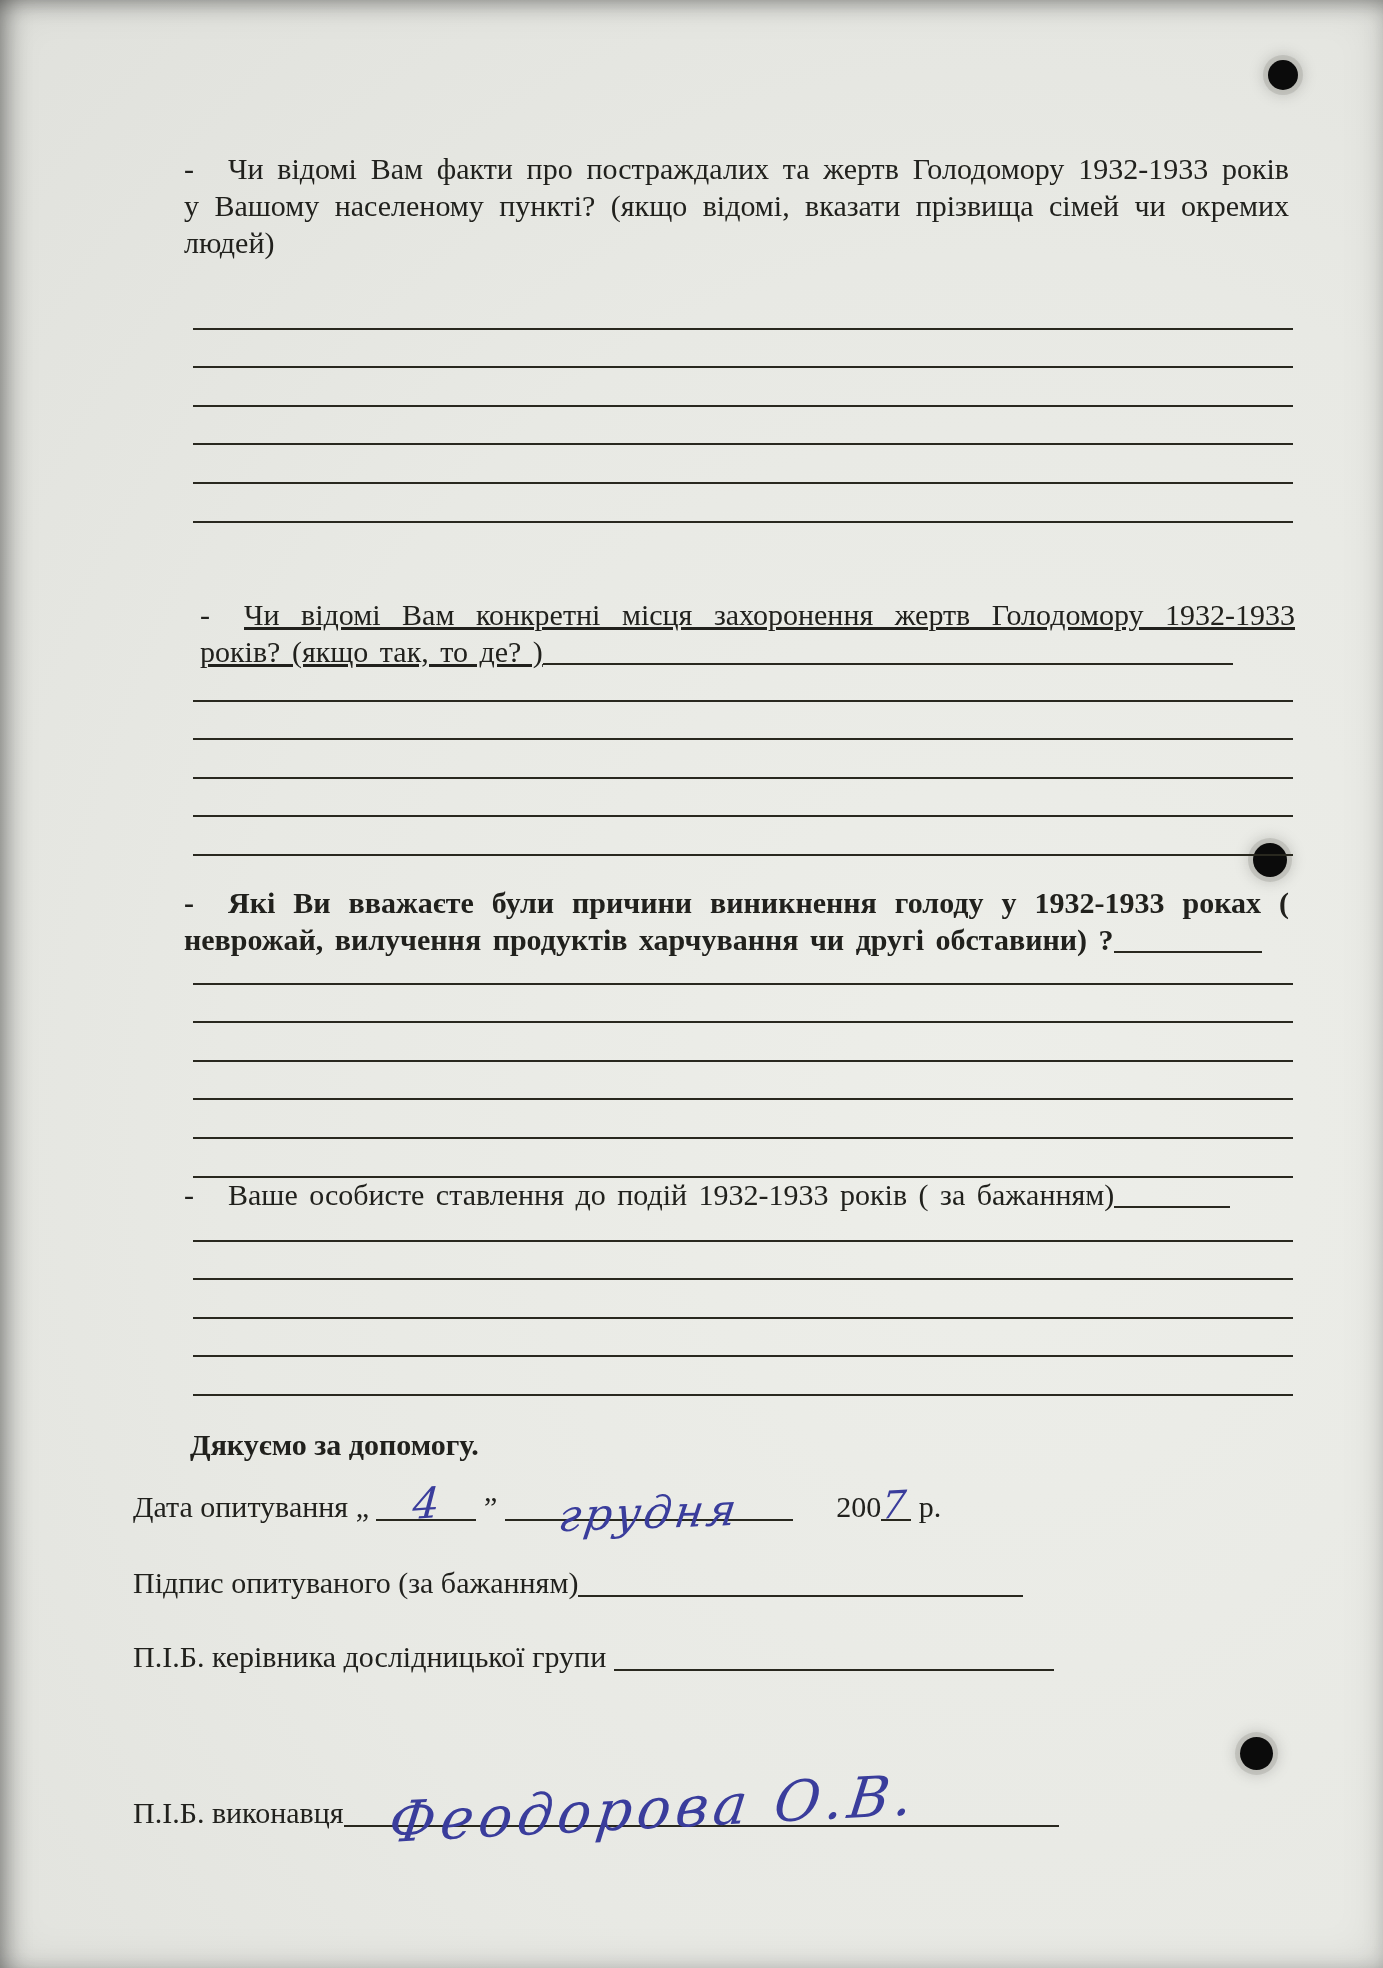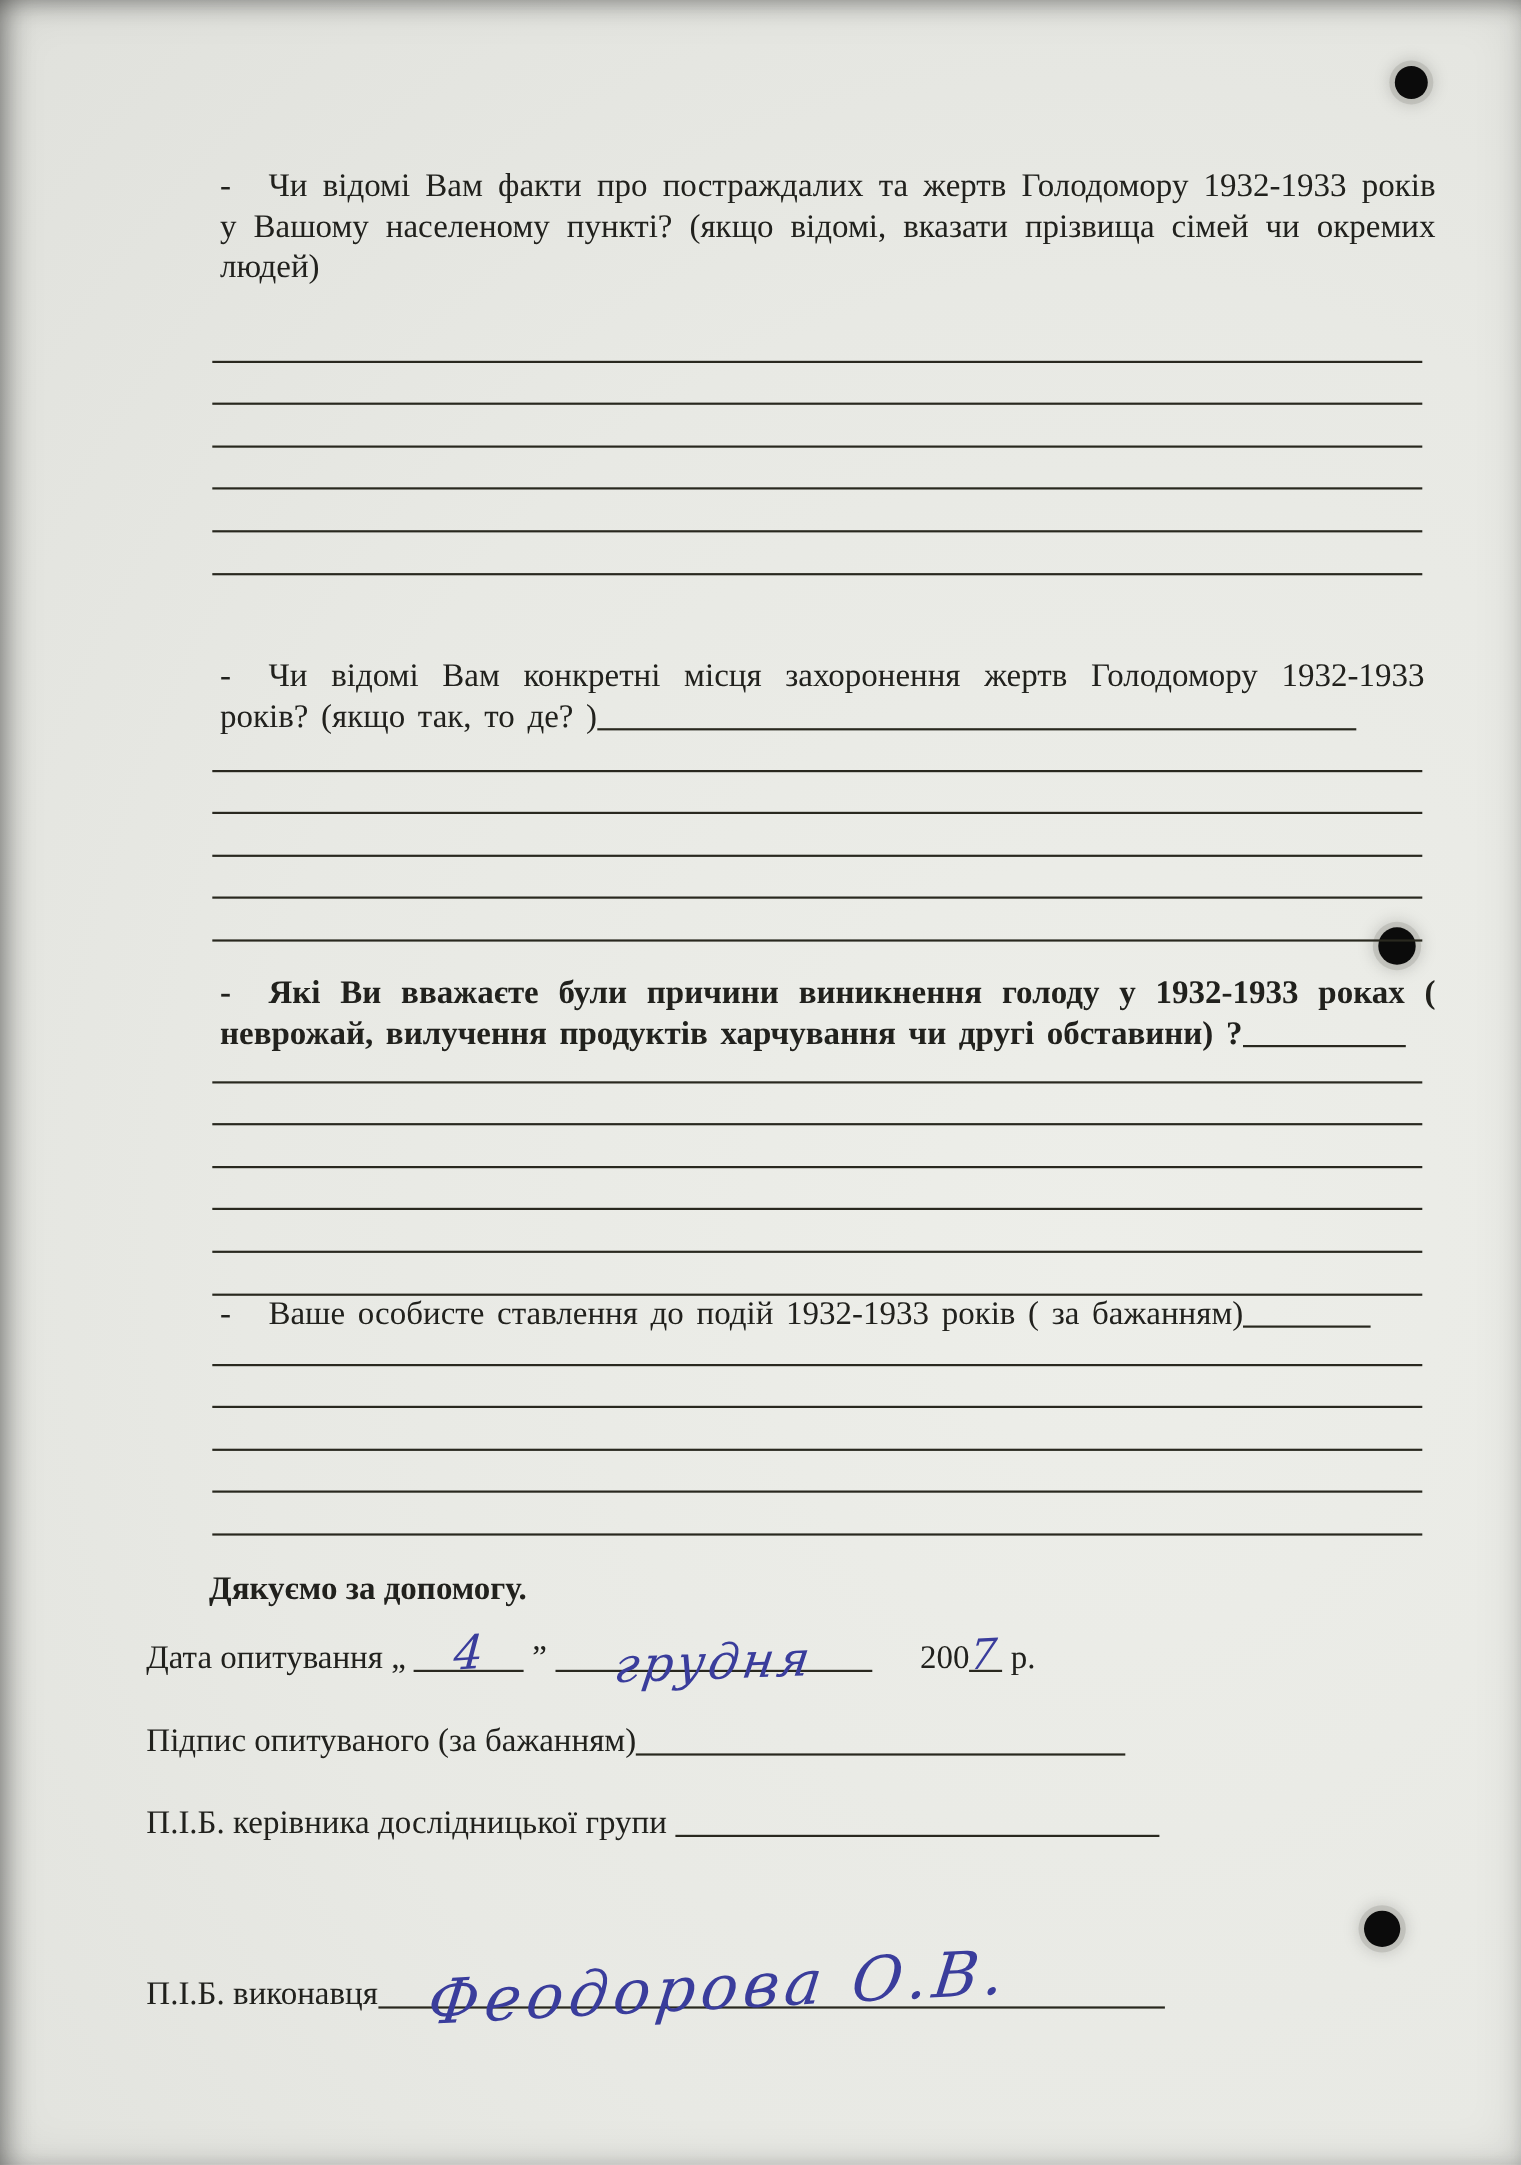--- a/index.html
+++ b/index.html
@@ -15,24 +15,24 @@
   }
 
   
   .hole{position:absolute;border-radius:50%;background:var(--hole);
         box-shadow:0 0 0 5px rgba(168,168,162,0.45), 0 0 12px 7px rgba(130,130,125,0.28);}
   .hole-top{left:1268px;top:60px;width:30px;height:30px;}
   .hole-mid{left:1253px;top:843px;width:34px;height:34px;}
   .hole-bot{left:1240px;top:1737px;width:33px;height:33px;}
 
   
-  .q{position:absolute;left:200px;width:1105px;font-size:30px;line-height:37px;
+  .q{position:absolute;left:184px;width:1105px;font-size:30px;line-height:37px;
      text-align:justify;word-spacing:4px;color:var(--text);margin:0;}
   .q1{top:150px;}
-  .q2{top:596px;left:200px;width:1095px;}
+  .q2{top:596px;left:200px;width:1095px;text-decoration:underline;}
   .q3{top:884px;font-weight:bold;}
   .q4{top:1176px;}
   .bullet{display:inline-block;width:44px;}
 
   .inline-blank{display:inline-block;border-bottom:2px solid var(--line);transform:translateY(3px);height:6px;}
   .b-q2{width:690px;}
   .b-q3{width:148px;}
   .b-q4{width:116px;}
 
   

